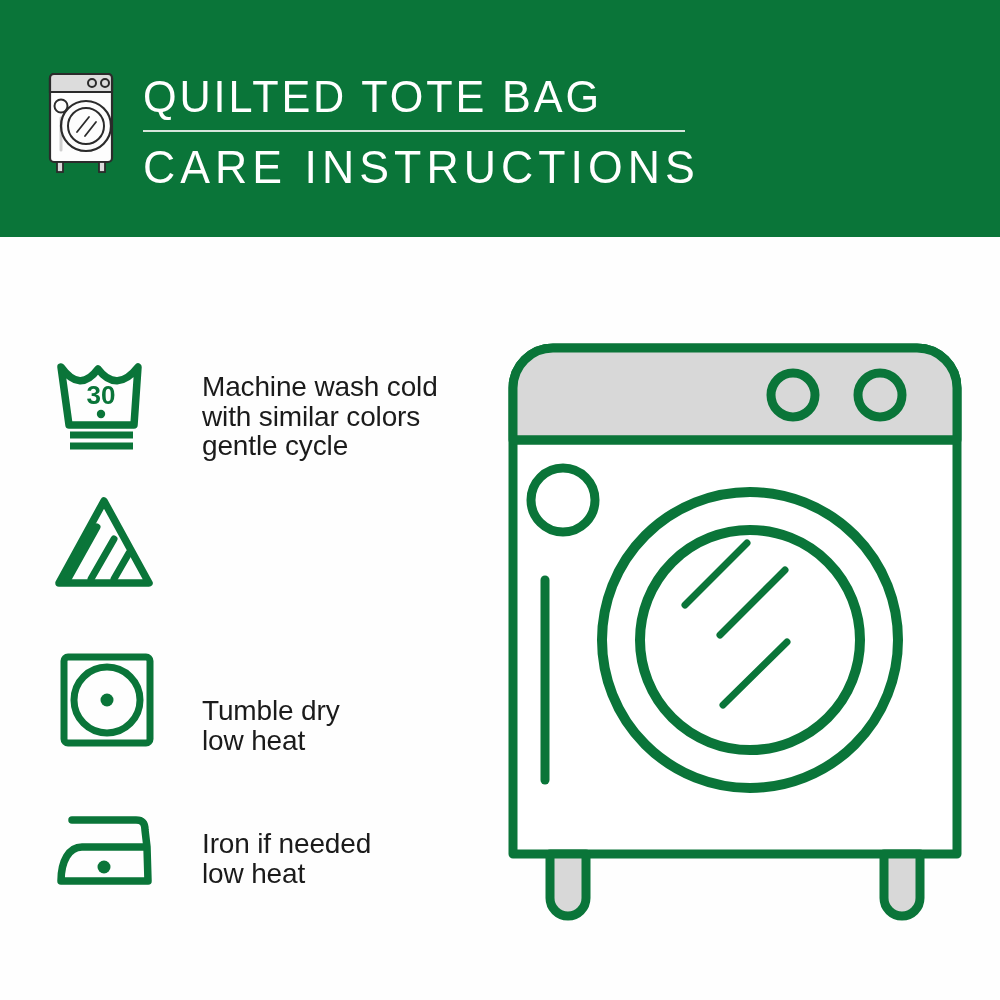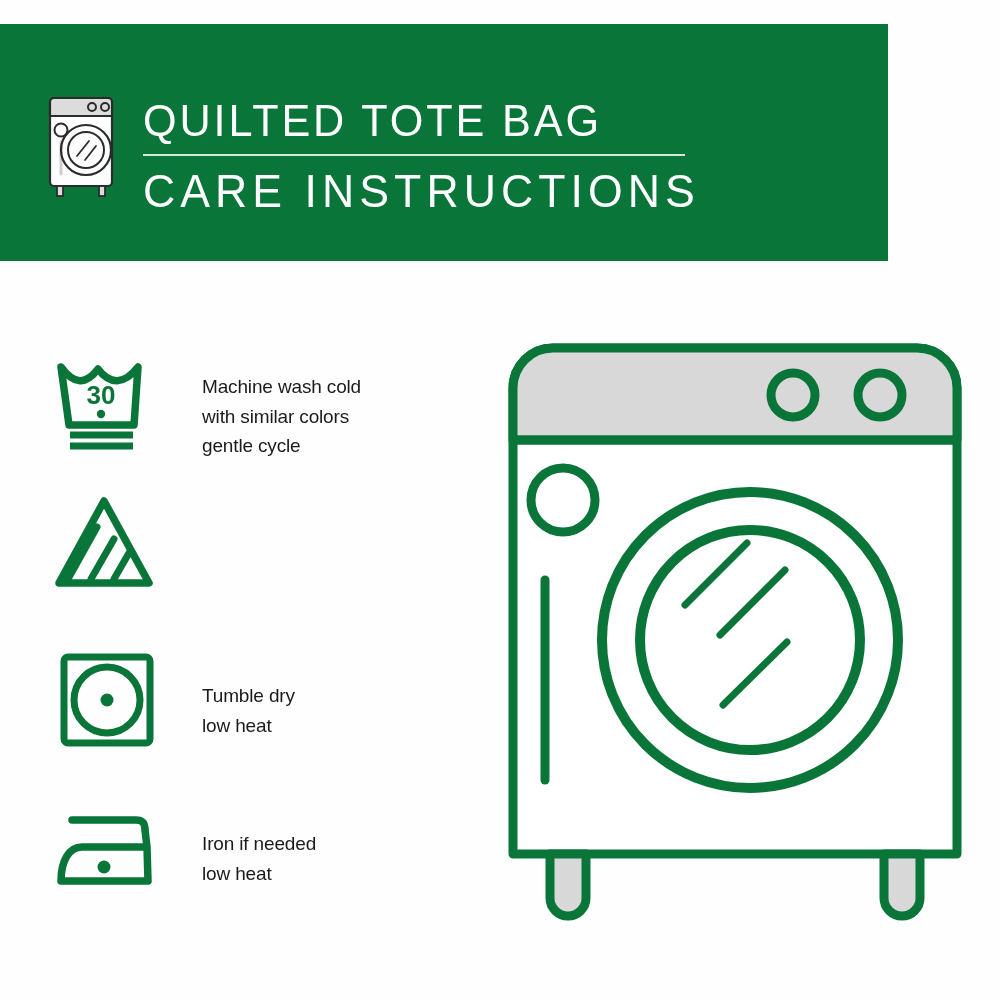--- a/index.html
+++ b/index.html
@@ -18,24 +18,23 @@
     width: 1000px;
     height: 1000px;
     background: #fefefe;
   }
 
   
   #header-band {
     position: absolute;
     left: 0;
     top: 0;
-    width: 888px;
+    width: 1000px;
     height: 237px;
     background: #0a7539;
-    margin-top: 24px;
   }
   #header-logo-icon {
     position: absolute;
     left: 44px;
     top: 68px;
     width: 82px;
     height: 108px;
   }
   #header-text-block {
     position: absolute;
@@ -93,31 +92,31 @@
     flex: 0 0 auto;
     width: 110px;
     height: 104px;
     display: block;
   }
   .care-text {
     flex: 1 1 auto;
     margin-left: 40px;
     color: #1b1b1b;
     font-family: "Liberation Sans", sans-serif;
-    font-size: 19px;
+    font-size: 28px;
     font-weight: 400;
     line-height: 29.5px;
     letter-spacing: -0.15px;
     white-space: pre-line;
   }
   #care-row-0 { top: 100px; }
   #care-row-0 .care-text { margin-top: 21px; }
   #care-row-1 { top: 240px; }
   #care-row-1 .care-text { margin-top: 26px; }
-  #care-row-2 { top: 400px; }
+  #care-row-2 { top: 400px; align-items: flex-end; }
   #care-row-2 .care-text { margin-top: 30px; }
   #care-row-3 { top: 548px; justify-content: center; }
   #care-row-3 .care-text { margin-top: 30px; }
 
   
   #machine-illustration {
     position: absolute;
     left: 495px;
     top: 330px;
     width: 480px;

